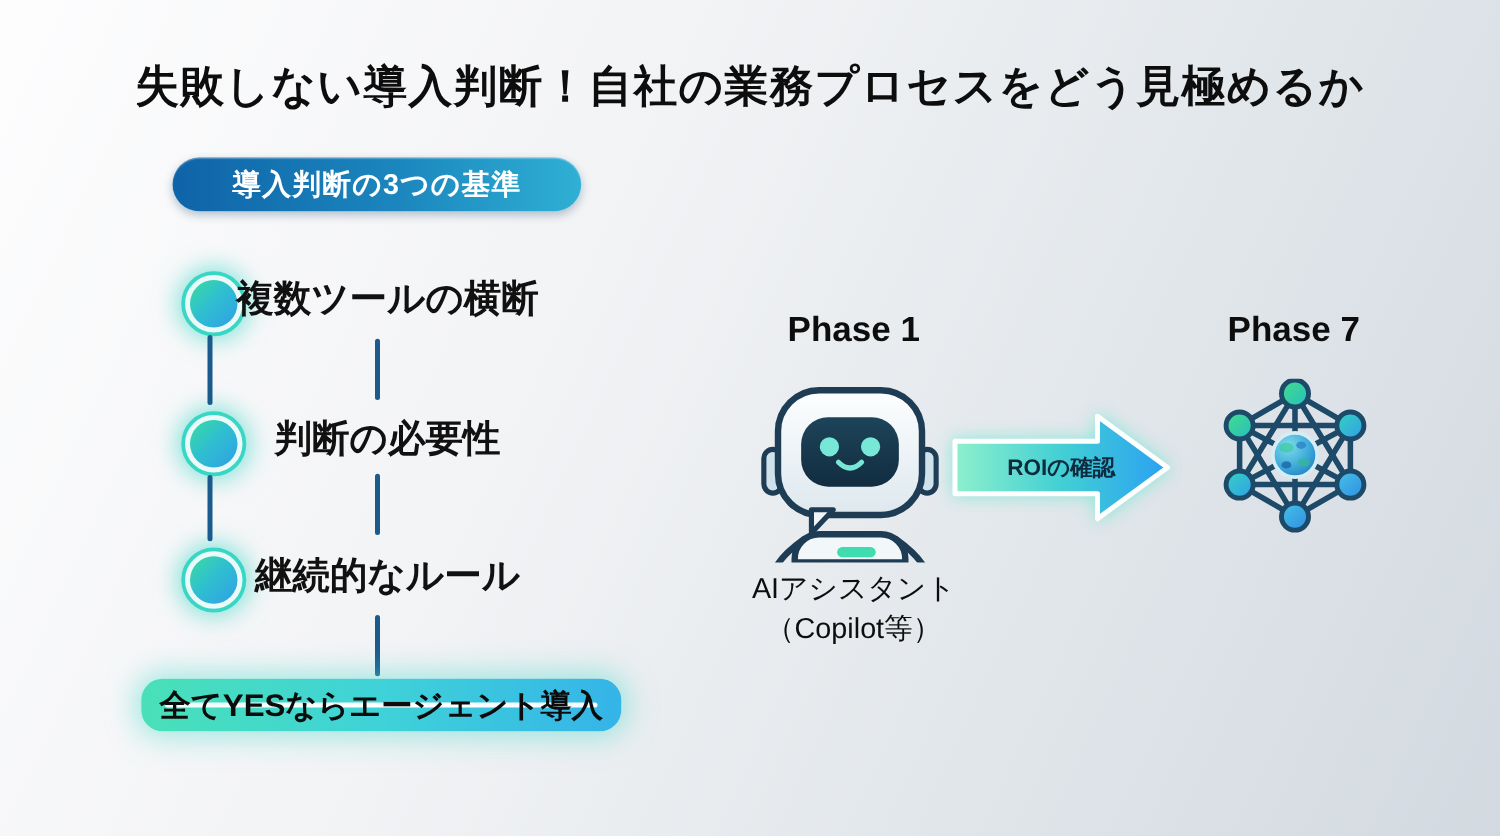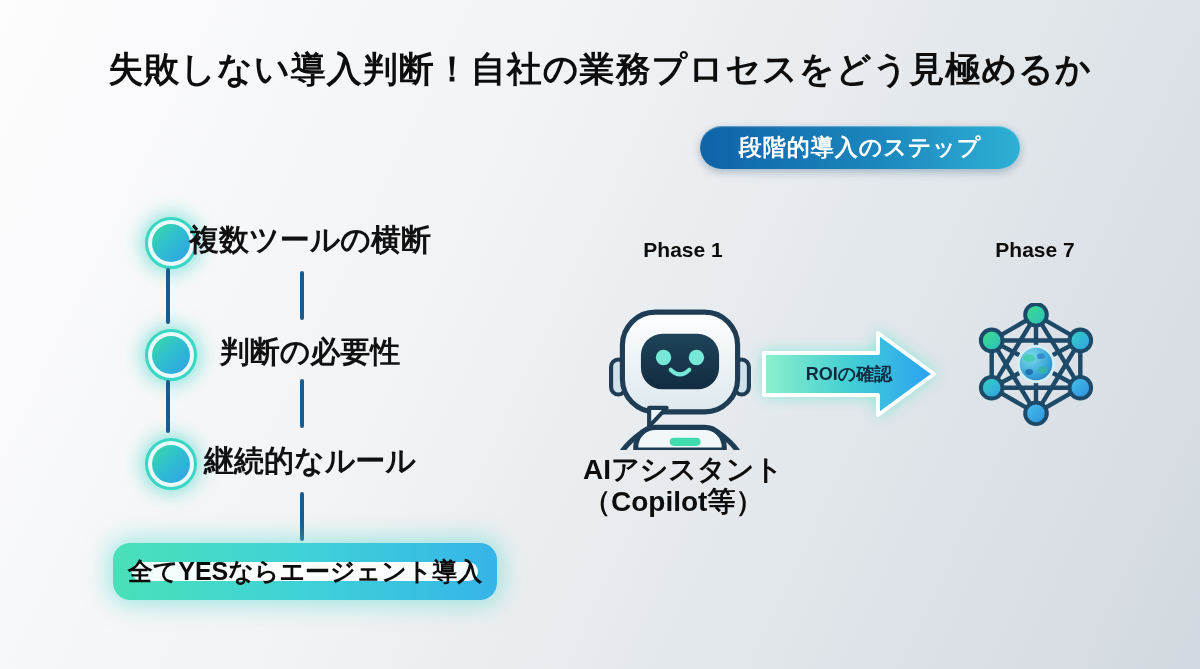--- a/index.html
+++ b/index.html
@@ -42,57 +42,58 @@
   }
   .vline {
     position: absolute; width: 4px; background: #1a5a8c; border-radius: 2px;
   }
   .crit-label {
     position: absolute; left: 310px; transform: translateX(-50%);
     font-size: 30px; font-weight: 800; white-space: nowrap; color: #111;
     line-height: 30px;
   }
   .conclusion {
-    position: absolute; left: 113px; top: 543px; width: 384px; height: 57px;
+    position: absolute; left: 113px; top: 543px; width: 384px; height: 42px;
     border-radius: 17px; padding: 19px; box-sizing: border-box;
     background: linear-gradient(90deg, #49e0b8 0%, #3fd2d8 50%, #35b4e8 100%);
     box-shadow: 0 0 22px 5px rgba(80,220,205,.50);
   }
   .conclusion .inbox {
     width: 100%; height: 100%; border-radius: 14px;
     background: linear-gradient(90deg, #f0fdfa 0%, #ffffff 60%, #f4fbfe 100%);
     display: flex; align-items: center; justify-content: center;
     font-size: 25px; font-weight: 800; white-space: nowrap; color: #0c0c0c;
   }
   .phase-label {
-    position: absolute; top: 238px; transform: translateX(-50%);
-    font-size: 21px; font-weight: 800; white-space: nowrap; color: #0d0d0d;
+    position: absolute; top: 248px; transform: translateX(-50%);
+    font-size: 28px; font-weight: 800; white-space: nowrap; color: #0d0d0d;
   }
   .phase-caption {
     position: absolute; top: 454px; transform: translateX(-50%);
-    text-align: left; font-size: 28px; font-weight: 700; line-height: 32px;
+    text-align: center; font-size: 23px; font-weight: 400; line-height: 32px;
     white-space: nowrap; color: #0d0d0d;
   }
   .icon-wrap { position: absolute; }
   .arrow-wrap { position: absolute; left: 758px; top: 327px; width: 184px; height: 94px; }
   .arrow-wrap svg { filter: drop-shadow(0 0 7px rgba(120,230,214,.85)); }
   .arrow-text {
     position: absolute; left: 0; top: 0; width: 168px; height: 94px;
     display: flex; align-items: center; justify-content: center;
     font-size: 18px; font-weight: 800; color: #0d2b3e; white-space: nowrap;
     padding-left: 14px; box-sizing: border-box;
   }
 </style>
 </head>
 <body>
 
 <div class="canvas">
 
   <div class="title">失敗しない導入判断！自社の業務プロセスをどう見極めるか</div>
 
+  <div class="badge badge-left">導入判断の3つの基準</div>
 
   <div class="crit-node" style="top:217px">
       <div class="inner"></div>
     </div>
   <div class="crit-node" style="top:329px">
       <div class="inner"></div>
     </div>
   <div class="crit-node" style="top:438px">
       <div class="inner"></div>
     </div>
@@ -105,21 +106,20 @@
   <div class="crit-label" style="top:337px">判断の必要性</div>
 
   <div class="vline" style="left:300px; top:271px; height:49px"></div>
   <div class="vline" style="left:300px; top:379px; height:49px"></div>
   <div class="vline" style="left:300px; top:492px; height:49px"></div>
 
   <div class="conclusion">
     <div class="inbox">全てYESならエージェント導入</div>
   </div>
 
-  <div class="badge badge-right">段階的導入のステップ</div>
 
   <div class="phase-label" style="left:683px">Phase 1</div>
   <div class="phase-label" style="left:1035px">Phase 7</div>
 
   <div class="icon-wrap" style="left:608px; top:306px; width:144px; height:144px">
     <svg width="144" height="144" viewBox="0 0 140 140">
       <defs>
         <linearGradient id="headGrad" x1="0" y1="0" x2="0" y2="1">
           <stop offset="0" stop-color="#fdfeff"></stop>
             <stop offset="1" stop-color="#dde8ee"></stop>

